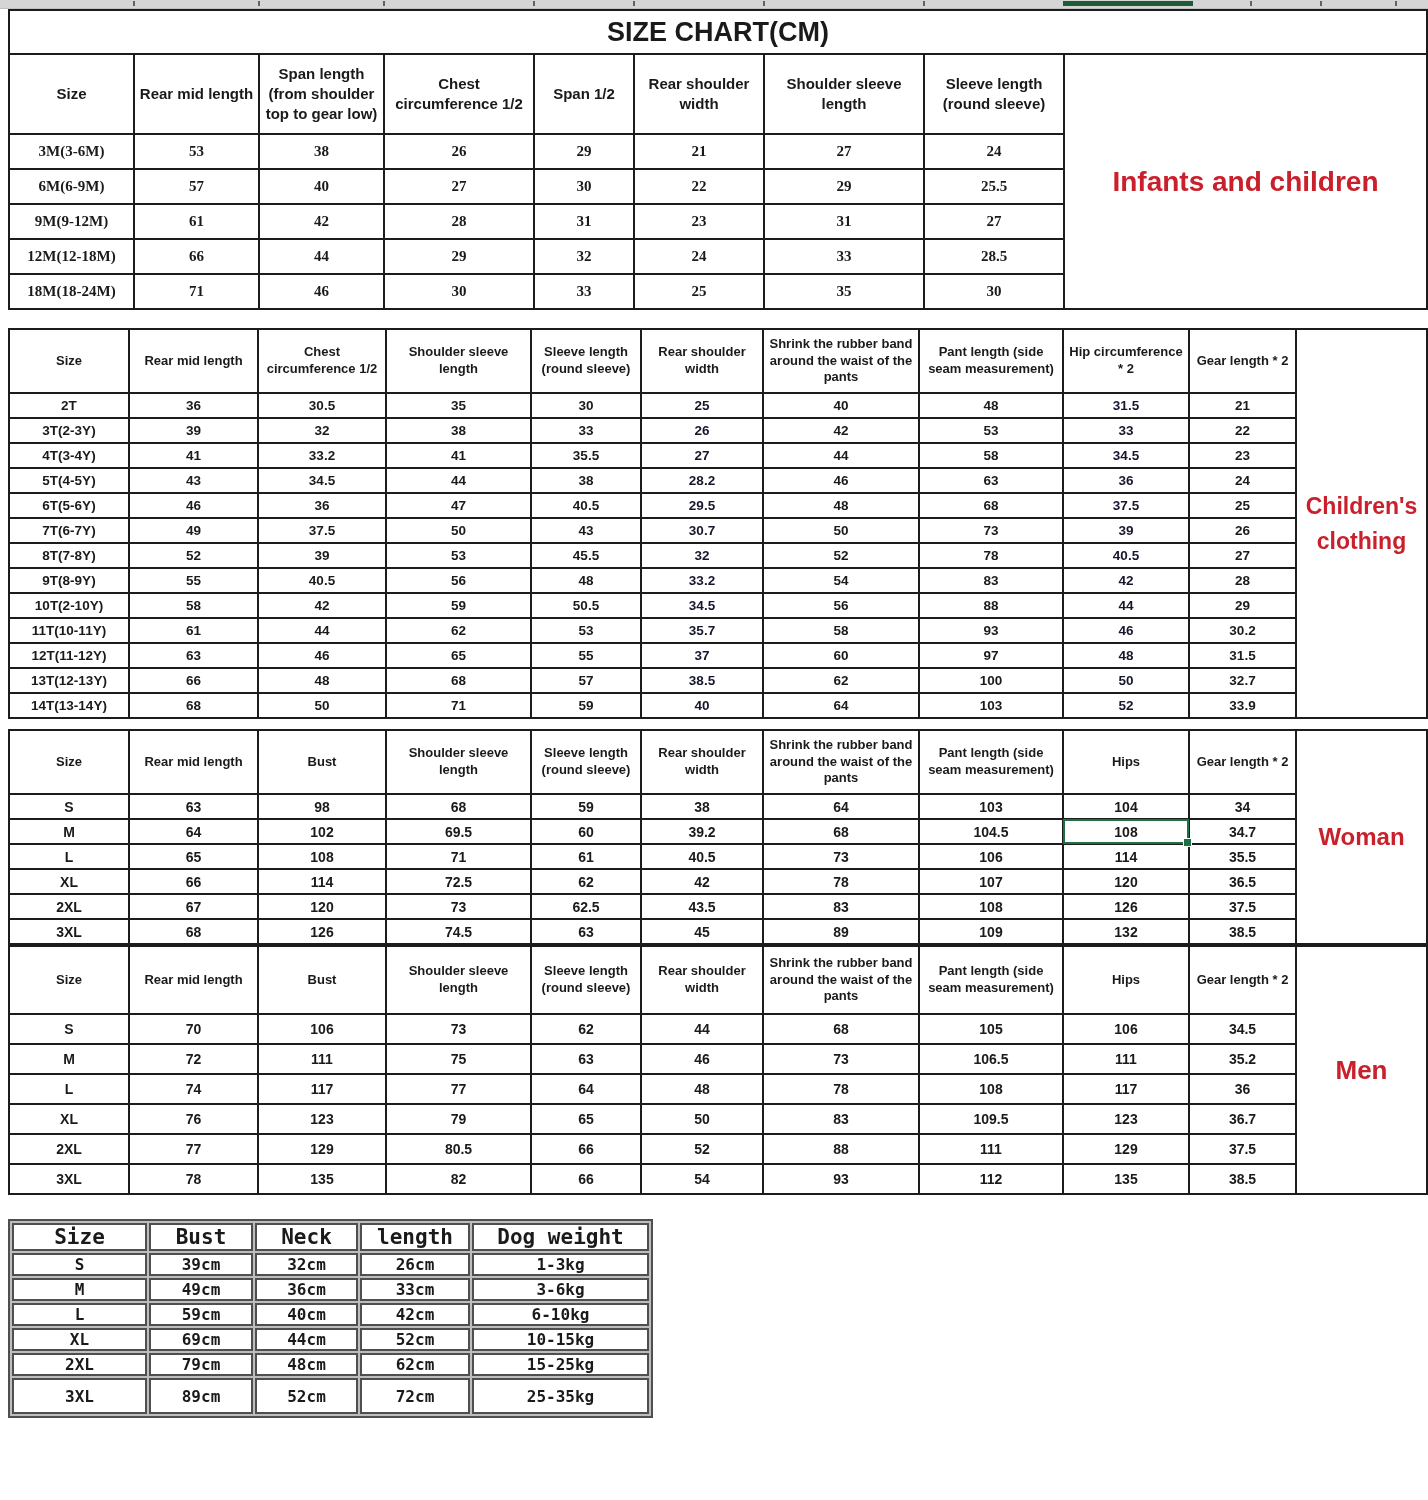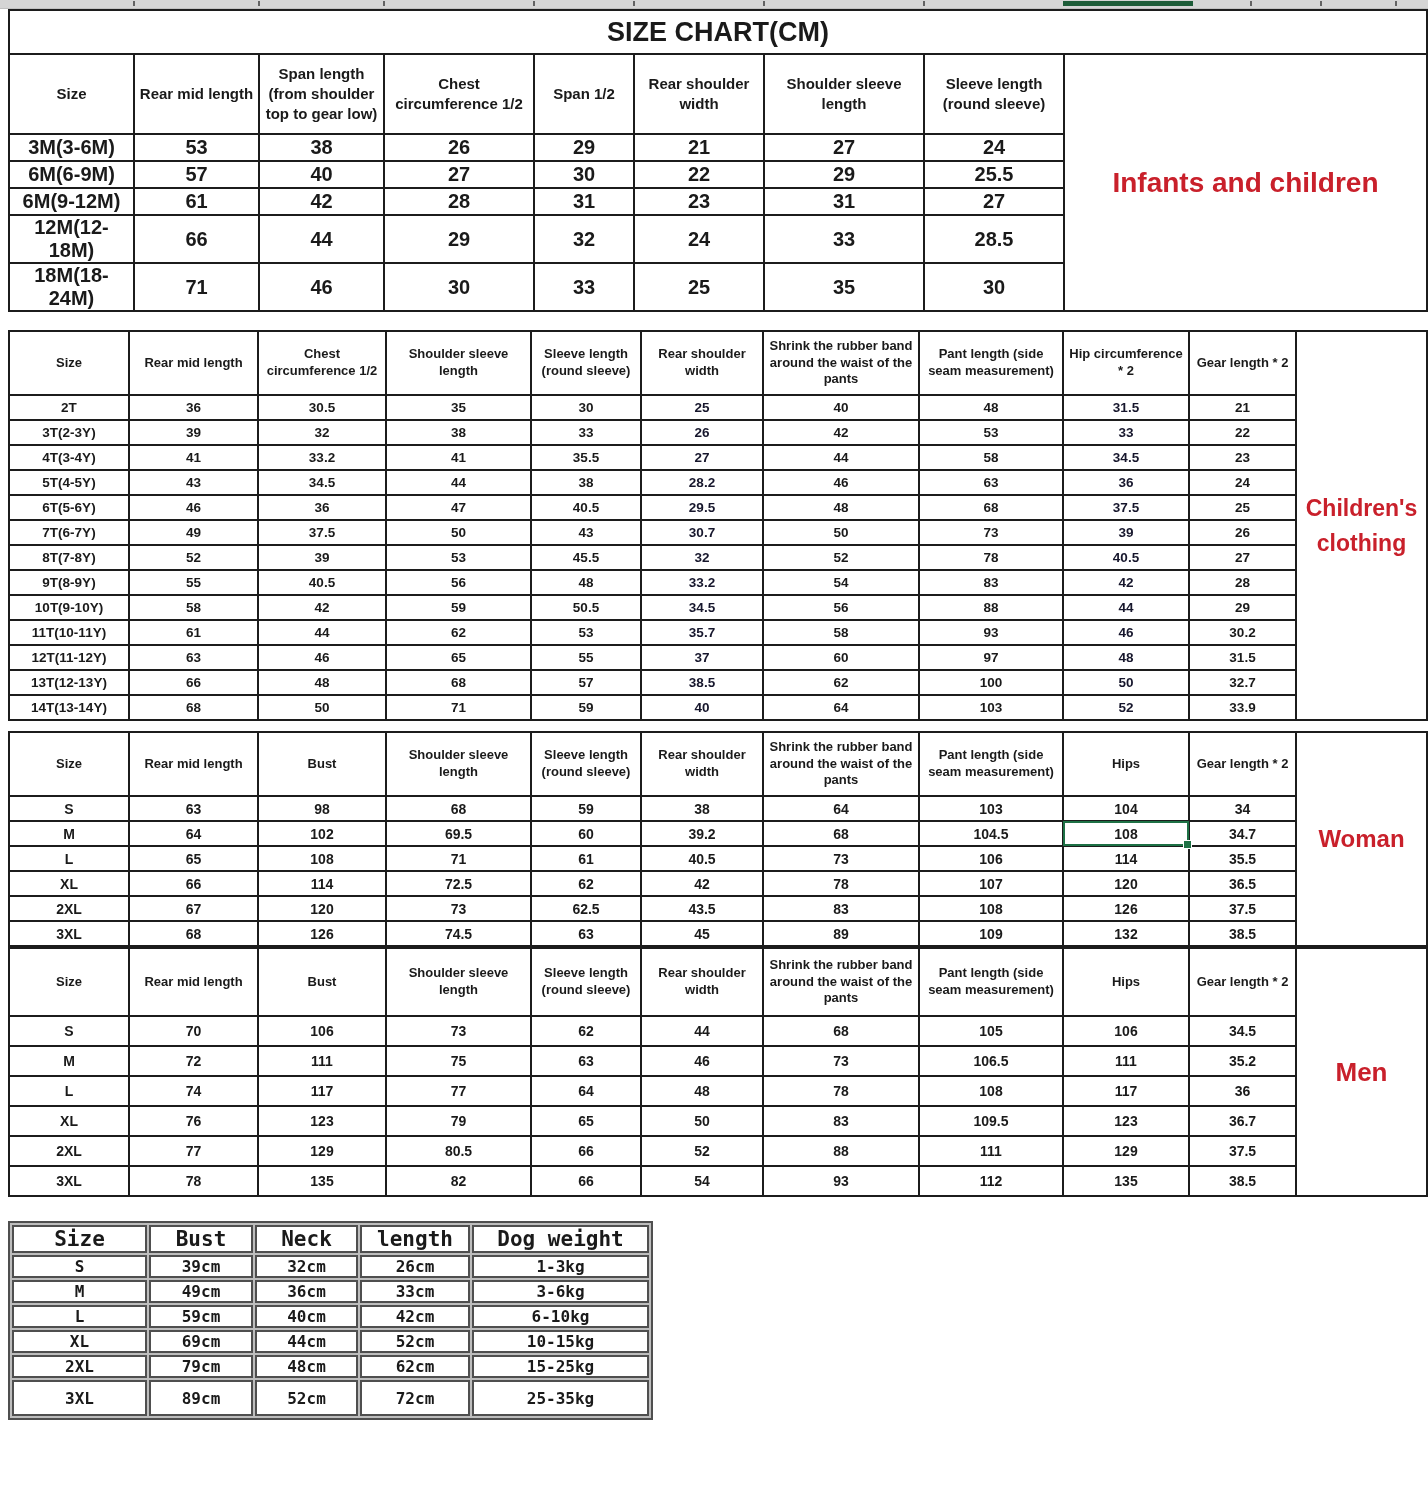--- a/index.html
+++ b/index.html
@@ -11,21 +11,21 @@
   .strip .tick { position:absolute; top:1px; width:2px; height:5px; background:#636363; }
   .strip .green { position:absolute; top:1px; height:5px; background:var(--strip_green); }
 
   
   .tbl { border-collapse:collapse; table-layout:fixed; margin-left:8px; background:#fff; }
   .tbl td, .tbl th { border:2px solid #1c1c1c; text-align:center; vertical-align:middle;
                      font-weight:700; padding:0 2px; color:#1a1a1a; }
   .title-cell { font-size:27px; height:44px; color:#111; }
 
   .t-infants .head-row th { height:80px; font-size:15px; line-height:1.35; font-weight:700; }
-  .t-infants .data-row td { height:27px; font-size:20px; }
+  .t-infants .data-row td { height:35px; font-size:15px;font-family:Liberation Serif, serif; }
   .t-infants .side-label  { font-size:28px; }
 
   .t-kids .head-row th { height:64px; font-size:13px; line-height:1.3; }
   .t-kids .data-row td { height:25px; font-size:13.5px; }
   .t-kids .side-label  { font-size:23px; line-height:1.5; }
   .t-kids { margin-top:18px; }
 
   .t-woman .head-row th { height:64px; font-size:13px; line-height:1.3; }
   .t-woman .data-row td { height:25px; font-size:14px; }
   .t-woman .side-label  { font-size:24px; }
@@ -114,21 +114,21 @@
           <td class="size-cell">6M(6-9M)</td>
           <td class="val-cell">57</td>
           <td class="val-cell">40</td>
           <td class="val-cell">27</td>
           <td class="val-cell">30</td>
           <td class="val-cell">22</td>
           <td class="val-cell">29</td>
           <td class="val-cell">25.5</td>
         </tr>
         <tr class="data-row" style="color: var(--ink);">
-          <td class="size-cell">6M(9-12M)</td>
+          <td class="size-cell">9M(9-12M)</td>
           <td class="val-cell">61</td>
           <td class="val-cell">42</td>
           <td class="val-cell">28</td>
           <td class="val-cell">31</td>
           <td class="val-cell">23</td>
           <td class="val-cell">31</td>
           <td class="val-cell">27</td>
         </tr>
         <tr class="data-row" style="color: var(--ink);">
           <td class="size-cell">12M(12-18M)</td>
@@ -271,21 +271,21 @@
           <td class="val-cell">40.5</td>
           <td class="val-cell">56</td>
           <td class="val-cell">48</td>
           <td class="val-cell" style="color: var(--dark_col);">33.2</td>
           <td class="val-cell">54</td>
           <td class="val-cell">83</td>
           <td class="val-cell" style="color: var(--dark_col);">42</td>
           <td class="val-cell">28</td>
         </tr>
         <tr class="data-row" style="color: var(--navy);">
-          <td class="size-cell">10T(9-10Y)</td>
+          <td class="size-cell">10T(2-10Y)</td>
           <td class="val-cell">58</td>
           <td class="val-cell">42</td>
           <td class="val-cell">59</td>
           <td class="val-cell">50.5</td>
           <td class="val-cell" style="color: var(--dark_col);">34.5</td>
           <td class="val-cell">56</td>
           <td class="val-cell">88</td>
           <td class="val-cell" style="color: var(--dark_col);">44</td>
           <td class="val-cell">29</td>
         </tr>

